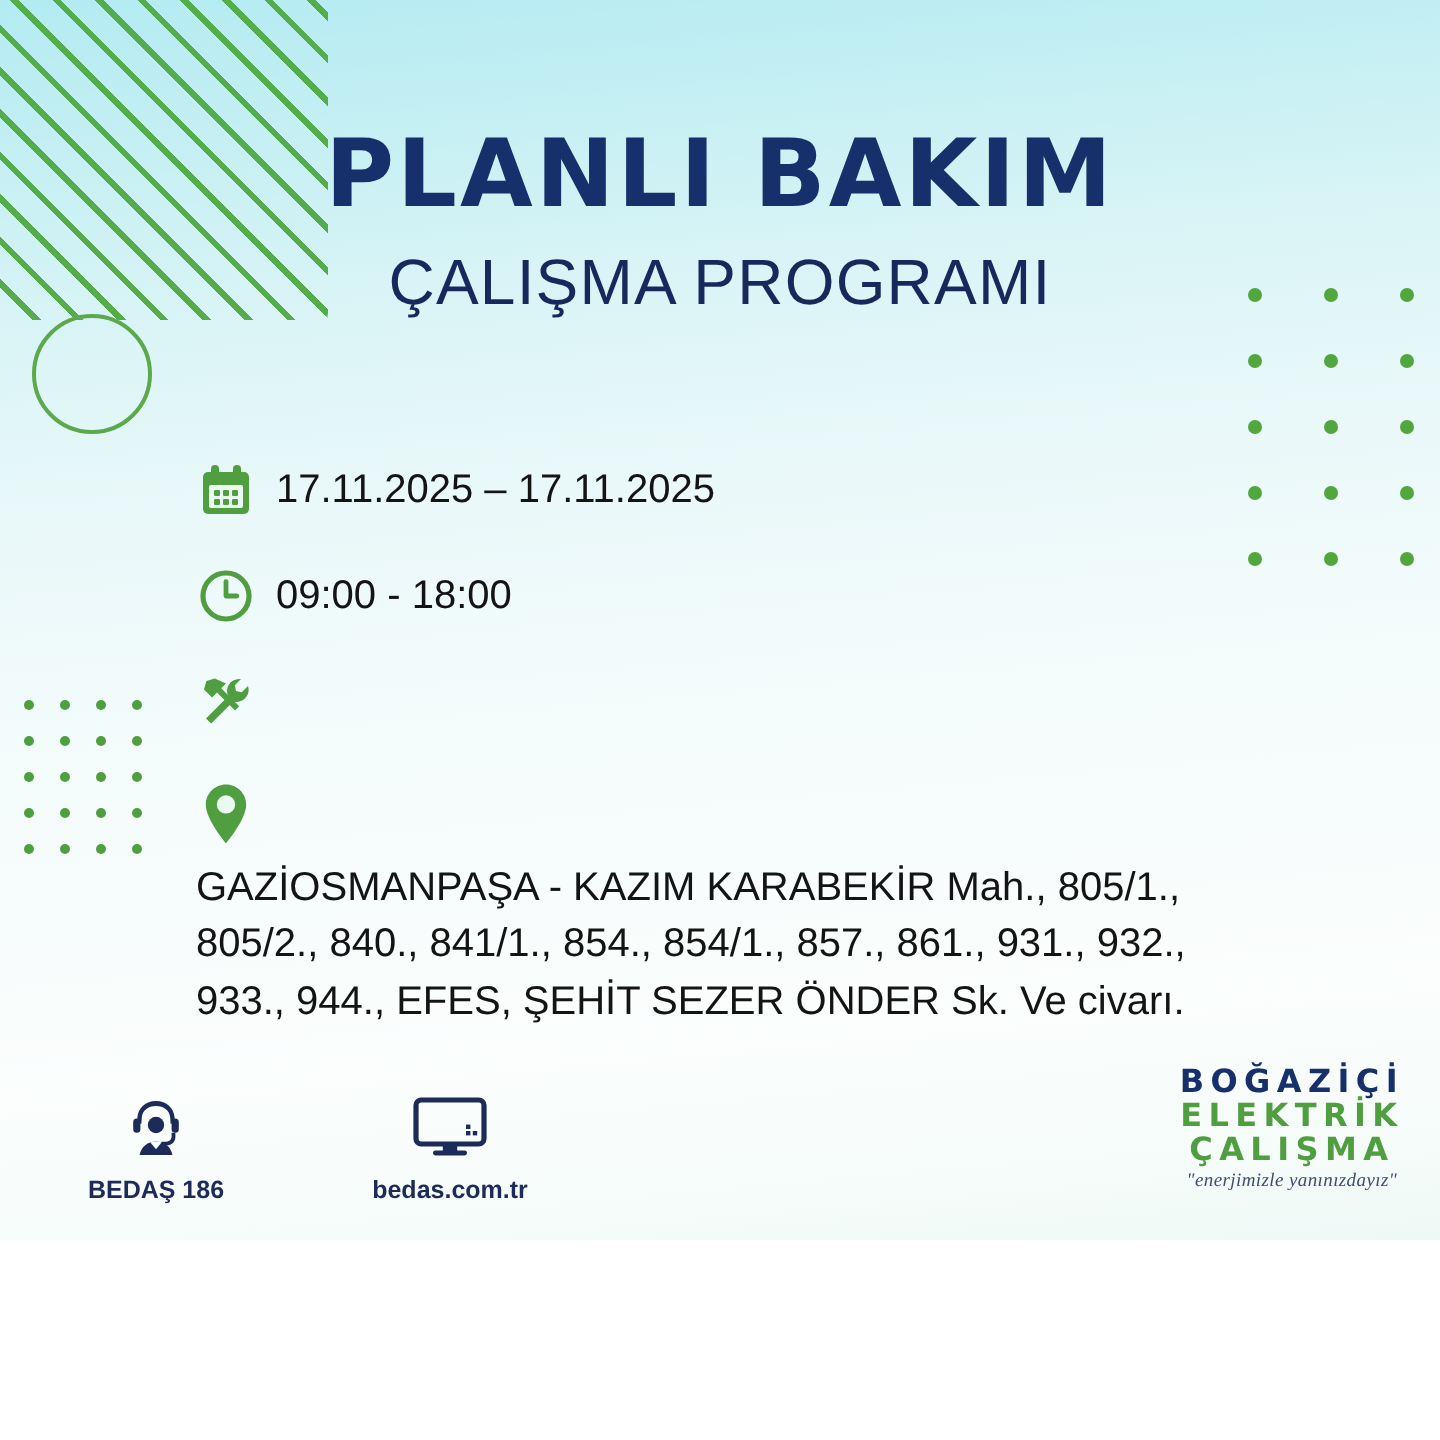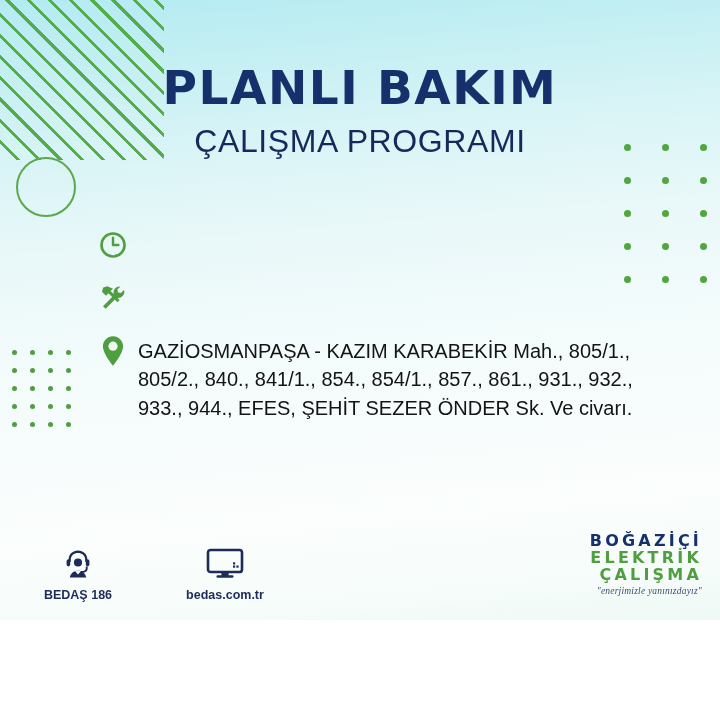--- a/index.html
+++ b/index.html
@@ -136,21 +136,21 @@
     justify-content: flex-start;
   }
   .row .txt {
     font-family: "Liberation Sans", sans-serif;
     font-size: 20px;
     color: #141414;
     line-height: 1.42;
     padding-top: 3px;
   }
   .row.addr .txt { max-width: 540px; }
-  .row.addr { margin-bottom: 0; }
+  .row.addr { margin-bottom: 0; flex-direction: column; }
 
   
   .footer {
     position: absolute;
     left: 32px;
     bottom: 18px;
     display: flex;
     align-items: flex-end;
     gap: 55px;
   }
@@ -172,21 +172,21 @@
     font-weight: 600;
     color: #1d2b59;
     white-space: nowrap;
   }
 
   
   .brand {
     position: absolute;
     right: 18px;
     bottom: 24px;
-    text-align: right;
+    text-align: center;
     line-height: 1.08;
   }
   .brand .b1, .brand .b2, .brand .b3 {
     font-family: "DejaVu Sans", sans-serif;
     font-weight: 700;
     font-size: 16px;
     letter-spacing: 3.2px;
   }
   .brand .b1 { color: #16306b; }
   .brand .b2, .brand .b3 { color: #4f9e3f; }
@@ -248,28 +248,48 @@
       <span></span>
   </div>
 
   <div class="header">
     <h1 class="title-main">PLANLI BAKIM</h1>
     <h2 class="title-sub">ÇALIŞMA PROGRAMI</h2>
   </div>
 
   <div class="details">
 
+    <div class="row">
+      <div class="ico">
+        <svg width="30" height="30" viewBox="0 0 30 30" aria-hidden="true">
+          <rect x="3.5" y="6" width="23" height="21" rx="2.5" fill="#4f9e3f"></rect>
+          <rect x="6.5" y="12.5" width="17" height="11.5" rx="1" fill="#eafaf0"></rect>
+          <rect x="7.5" y="2.5" width="4" height="7" rx="2" fill="#4f9e3f"></rect>
+          <rect x="18.5" y="2.5" width="4" height="7" rx="2" fill="#4f9e3f"></rect>
+          <g fill="#4f9e3f">
+            <rect x="9" y="15" width="3" height="3" rx=".6"></rect>
+            <rect x="13.5" y="15" width="3" height="3" rx=".6"></rect>
+            <rect x="18" y="15" width="3" height="3" rx=".6"></rect>
+            <rect x="9" y="19.5" width="3" height="3" rx=".6"></rect>
+            <rect x="13.5" y="19.5" width="3" height="3" rx=".6"></rect>
+            <rect x="18" y="19.5" width="3" height="3" rx=".6"></rect>
+          </g>
+        </svg>
+      </div>
+      <div class="txt">17.11.2025 – 17.11.2025</div>
+    </div>
 
     <div class="row">
       <div class="ico">
         <svg width="30" height="30" viewBox="0 0 30 30" aria-hidden="true">
           <circle cx="15" cy="15" r="11.5" fill="none" stroke="#4f9e3f" stroke-width="2.6"></circle>
           <path d="M15 7.8 V15 H20.4" fill="none" stroke="#4f9e3f" stroke-width="2.4" stroke-linecap="round" stroke-linejoin="round"></path>
         </svg>
       </div>
+      <div class="txt">09:00 - 18:00</div>
     </div>
 
     <div class="row">
       <div class="ico">
         <svg width="30" height="30" viewBox="0 0 30 30" aria-hidden="true">
           <g fill="#4f9e3f">
             <path d="M21.5 3.5a6 6 0 0 0-5.4 8.6L5 23.2l2.6 2.6L18.7 14.7A6 6 0 0 0 26 7l-3.1 3.1-2.9-.6-.6-2.9L22.5 3.5z"></path>
             <path d="M9.4 3.3 5.2 4.5l-1.2 4.2 4 4 2.5-2.5 9 9 2.1-2.1-9-9 2.4-2.4z"></path>
           </g>
         </svg>

